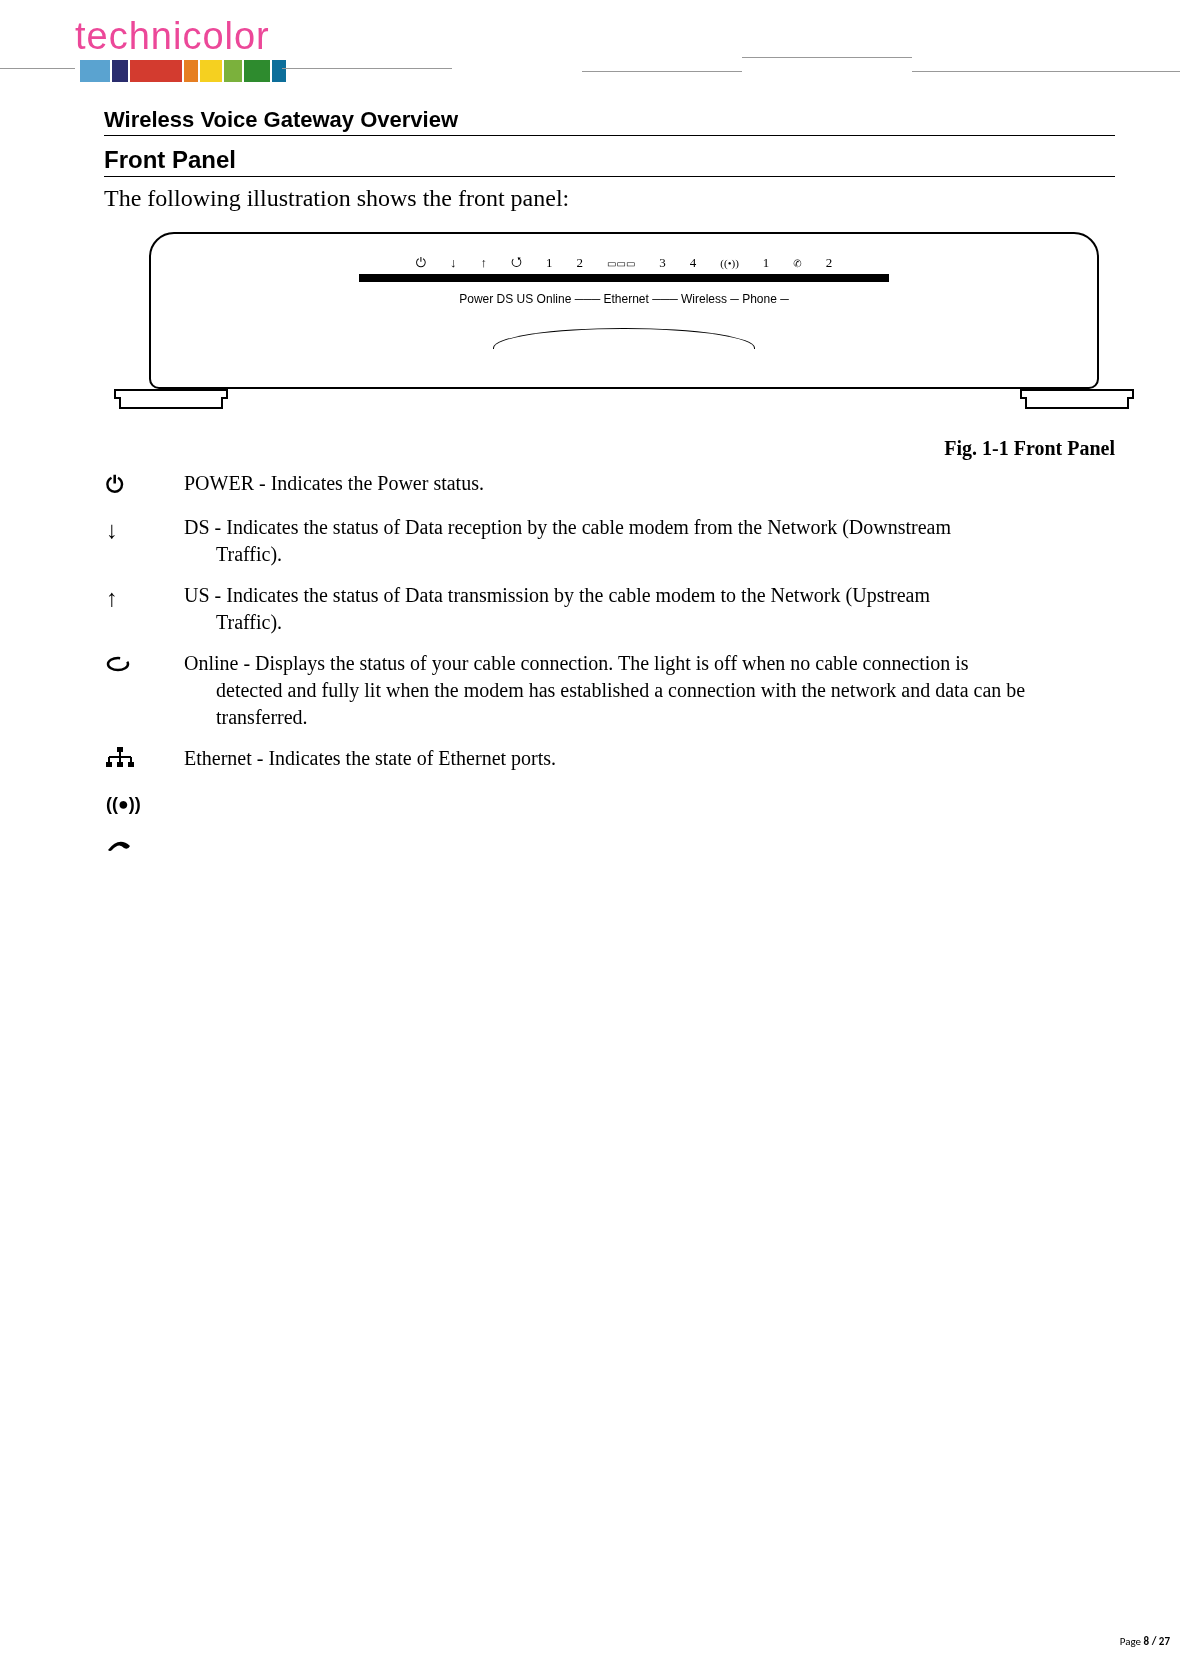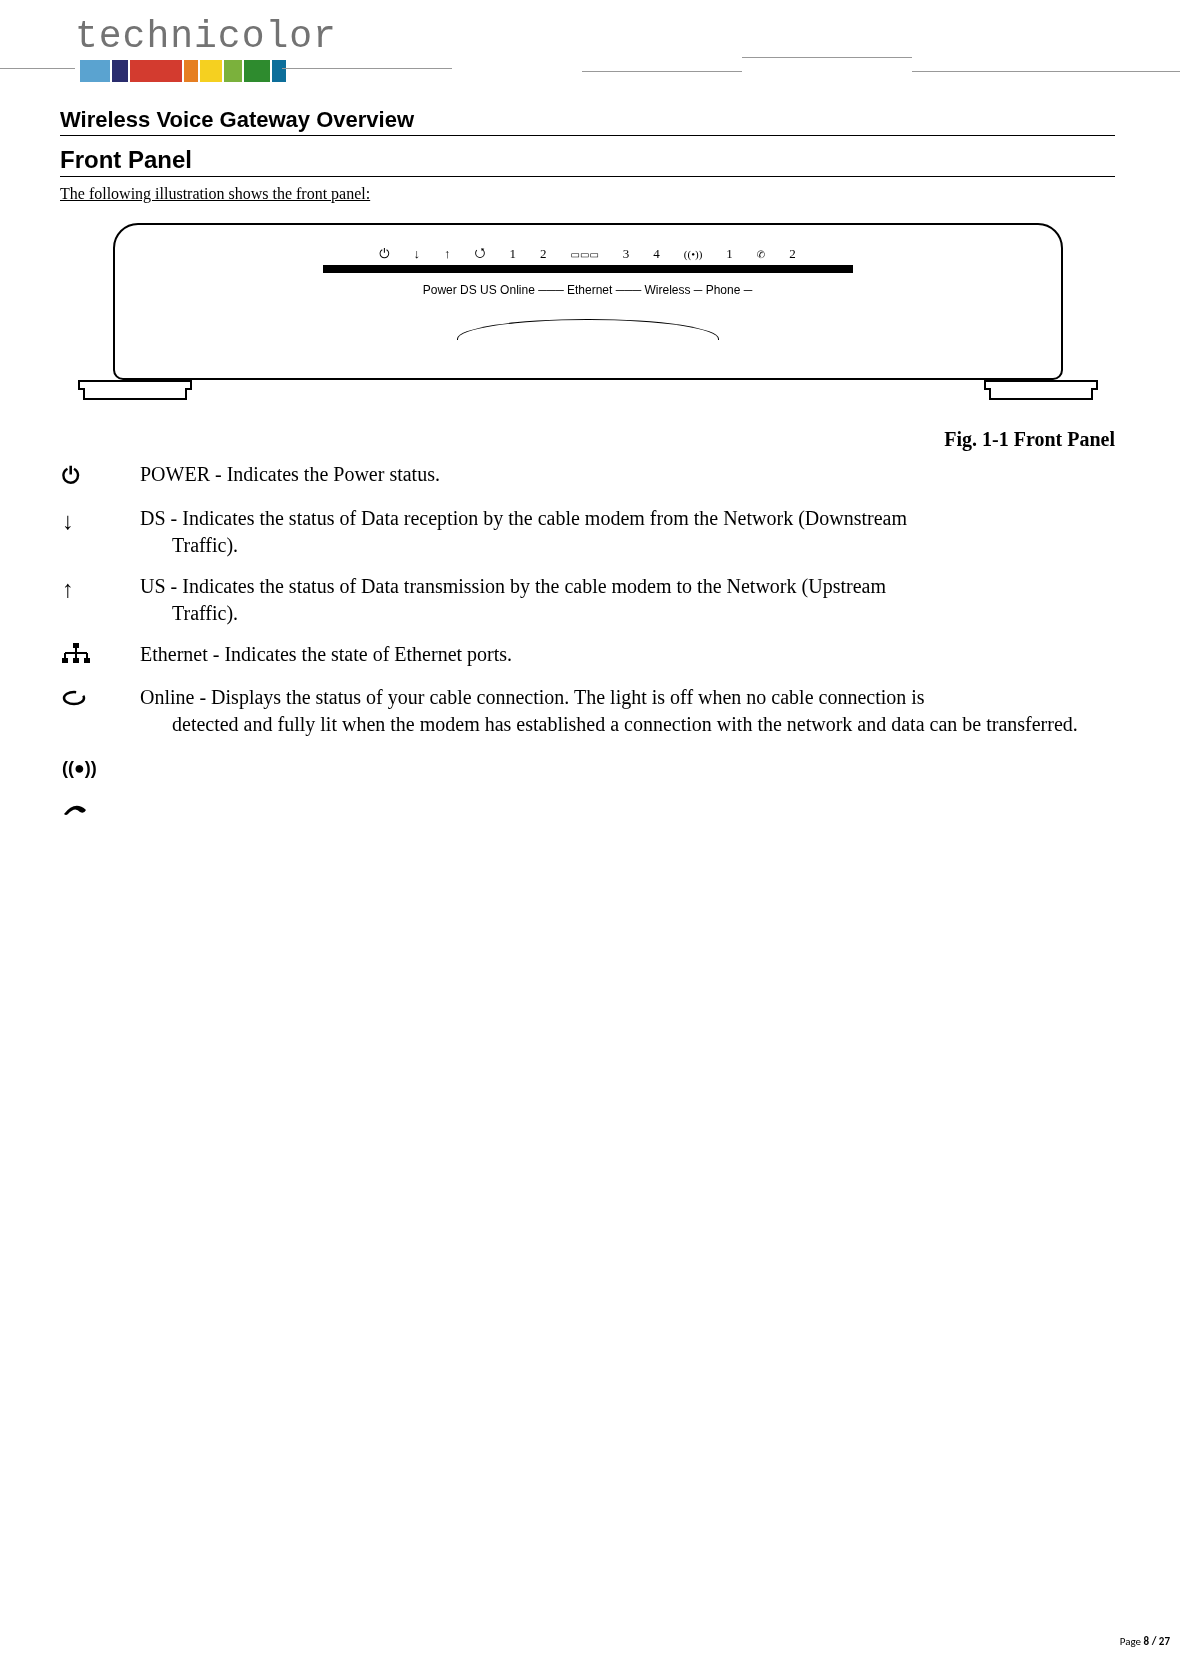--- a/index.html
+++ b/index.html
@@ -8,23 +8,23 @@
     background: #fff;
     width: 1180px;
     height: 1666px;
     position: relative;
     color: #000;
   }
   .header {
     padding: 15px 0 0 75px;
   }
   .logo-text {
-    font-family: Liberation Mono, monospace;
+    font-family: Liberation Sans, sans-serif;
     font-size: 38px;
-    color: #737373;
+    color: #ec4899;
     letter-spacing: 1px;
   }
   .color-bar {
     display: flex;
     height: 22px;
     margin-top: 2px;
     margin-left: 5px;
   }
   .color-bar div {
     margin-right: 2px;
@@ -34,42 +34,41 @@
     top: 53px;
     left: 0;
     width: 1180px;
     height: 30px;
   }
   .hline {
     position: absolute;
     border-top: 1px solid #999;
   }
   .content {
-    padding: 25px 65px 0 60px;
+    padding: 25px 65px 0 104px;
   }
   .section-title {
     font-family: Arial, Helvetica, sans-serif;
     font-weight: bold;
     font-size: 22px;
     border-bottom: 1px solid #000;
     padding-bottom: 2px;
     margin-bottom: 10px;
   }
   .subsection-title {
     font-family: Arial, Helvetica, sans-serif;
     font-weight: bold;
     font-size: 24px;
     border-bottom: 1px solid #000;
     padding-bottom: 2px;
     margin-bottom: 8px;
   }
   .body-text {
-    font-size: 16px;
+    font-size: 24px;
     margin-bottom: 12px;
-    text-decoration: underline;
   }
   .front-panel-drawing {
     margin: 0 auto;
     width: 1040px;
     height: 205px;
     position: relative;
   }
   .device-top {
     position: absolute;
     left: 45px;
@@ -252,40 +251,40 @@
       </div>
       <div class="item">
         <div class="icon-cell"><span style="font-weight:bold;font-size:24px;">↓</span></div>
         <div class="text-cell"><span class="label">DS</span><span> - Indicates the status of Data reception by the cable modem from the Network (Downstream</span><span class="indent">Traffic).</span></div>
       </div>
       <div class="item">
         <div class="icon-cell"><span style="font-weight:bold;font-size:24px;">↑</span></div>
         <div class="text-cell"><span class="label">US</span><span> - Indicates the status of Data transmission by the cable modem to the Network (Upstream</span><span class="indent">Traffic).</span></div>
       </div>
       <div class="item">
+        <div class="icon-cell"><svg width="24" height="16" viewBox="0 0 24 16">
+            <ellipse cx="12" cy="8" rx="10" ry="6" fill="none" stroke="#000" stroke-width="2.5" stroke-dasharray="40 8"></ellipse>
+          </svg></div>
+        <div class="text-cell"><span class="label">Online</span><span> - Displays the status of your cable connection. The light is off when no cable connection is</span><span class="indent">detected  and fully lit when the modem has established a connection with the network and data can be transferred.</span></div>
+      </div>
+      <div class="item">
         <div class="icon-cell"><svg width="28" height="20" viewBox="0 0 28 20">
             <rect x="11" y="0" width="6" height="5" fill="#000"></rect>
             <line x1="14" y1="5" x2="14" y2="10" stroke="#000" stroke-width="2"></line>
             <line x1="3" y1="10" x2="25" y2="10" stroke="#000" stroke-width="2"></line>
             <line x1="3" y1="10" x2="3" y2="15" stroke="#000" stroke-width="2"></line>
             <line x1="14" y1="10" x2="14" y2="15" stroke="#000" stroke-width="2"></line>
             <line x1="25" y1="10" x2="25" y2="15" stroke="#000" stroke-width="2"></line>
             <rect x="0" y="15" width="6" height="5" fill="#000"></rect>
             <rect x="11" y="15" width="6" height="5" fill="#000"></rect>
             <rect x="22" y="15" width="6" height="5" fill="#000"></rect>
           </svg></div>
         <div class="text-cell"><span class="label">Ethernet</span><span> - Indicates the state of Ethernet ports.</span></div>
       </div>
       <div class="item">
-        <div class="icon-cell"><svg width="24" height="16" viewBox="0 0 24 16">
-            <ellipse cx="12" cy="8" rx="10" ry="6" fill="none" stroke="#000" stroke-width="2.5" stroke-dasharray="40 8"></ellipse>
-          </svg></div>
-        <div class="text-cell"><span class="label">Online</span><span> - Displays the status of your cable connection. The light is off when no cable connection is</span><span class="indent">detected  and fully lit when the modem has established a connection with the network and data can be transferred.</span></div>
-      </div>
-      <div class="item">
         <div class="icon-cell"><span style="font-weight:bold;font-family:Arial;font-size:18px;">((●))</span></div>
       </div>
       <div class="item">
         <div class="icon-cell"><svg width="26" height="14" viewBox="0 0 26 14">
             <path d="M2 10 Q 13 -4 24 6 Q 22 10 18 8 Q 13 2 6 10 Q 4 12 2 10 Z" fill="#000"></path>
           </svg></div>
       </div>
     </div>
 </div>
 

